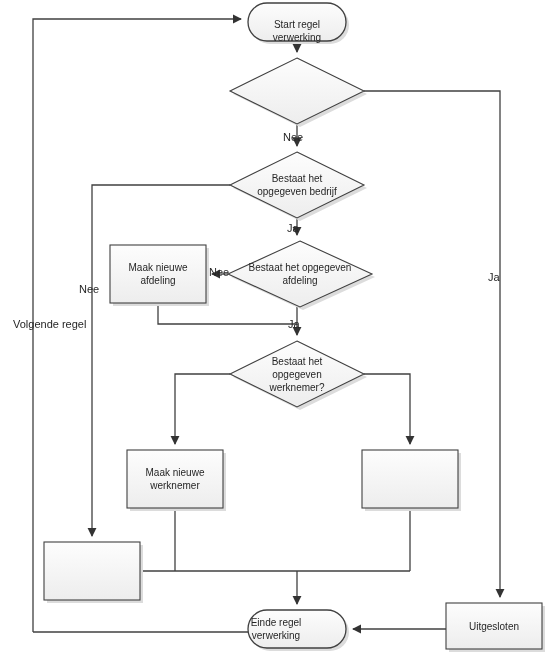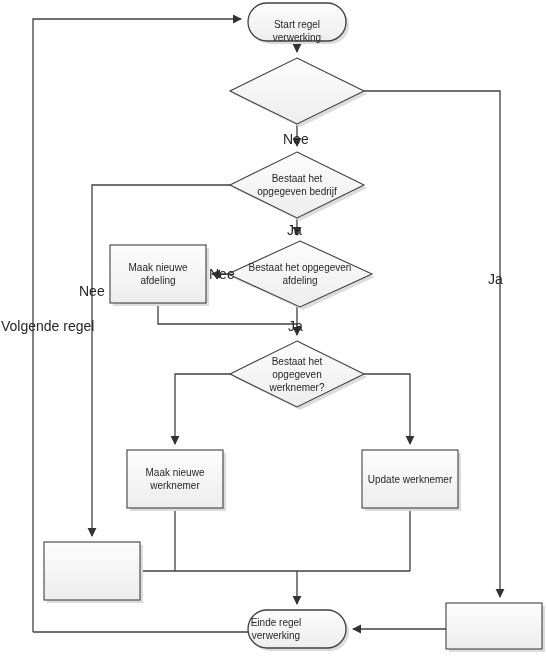--- a/index.html
+++ b/index.html
@@ -27,21 +27,21 @@
     justify-content: center;
     text-align: center;
     font-size: 10px;
     color: #262626;
     line-height: 13px;
     pointer-events: none;
     white-space: pre-line;
   }
   .edge-label {
     position: absolute;
-    font-size: 14px;
+    font-size: 11px;
     color: #262626;
     white-space: nowrap;
     text-align: right;
   }
 </style>
 </head>
 <body>
 
 <div id="canvas">
 
@@ -158,34 +158,34 @@
   <div class="node-label" style="left:231px;top:243px;width:138px;height:62px;">Bestaat het opgegeven
 afdeling</div>
 
   <div class="node-label" style="left:245px;top:343px;width:104px;height:62px;">Bestaat het
 opgegeven
 werknemer?</div>
 
   <div class="node-label" style="left:127px;top:450px;width:96px;height:58px;">Maak nieuwe
 werknemer</div>
 
-  <div class="node-label" style="left:360px;top:450px;width:100px;height:58px;">Update werknemer</div>
 
 
   <div class="node-label" style="left:236px;top:610px;width:80px;height:38px;">Einde regel
 verwerking</div>
 
+  <div class="node-label" style="left:446px;top:603px;width:96px;height:46px;">Uitgesloten</div>
 
   <div class="edge-label" style="left:283px;top:131px;">Nee</div>
 
   <div class="edge-label" style="left:287px;top:222px;">Ja</div>
 
   <div class="edge-label" style="left:209px;top:266px;">Nee</div>
 
   <div class="edge-label" style="left:288px;top:318px;">Ja</div>
 
   <div class="edge-label" style="left:79px;top:283px;">Nee</div>
 
-  <div class="edge-label" style="left:1px;top:318px;">Volgende regel</div>
+  <div class="edge-label" style="left:13px;top:318px;">Volgende regel</div>
 
   <div class="edge-label" style="left:488px;top:271px;">Ja</div>
 
 </div>
 
 </body></html>

